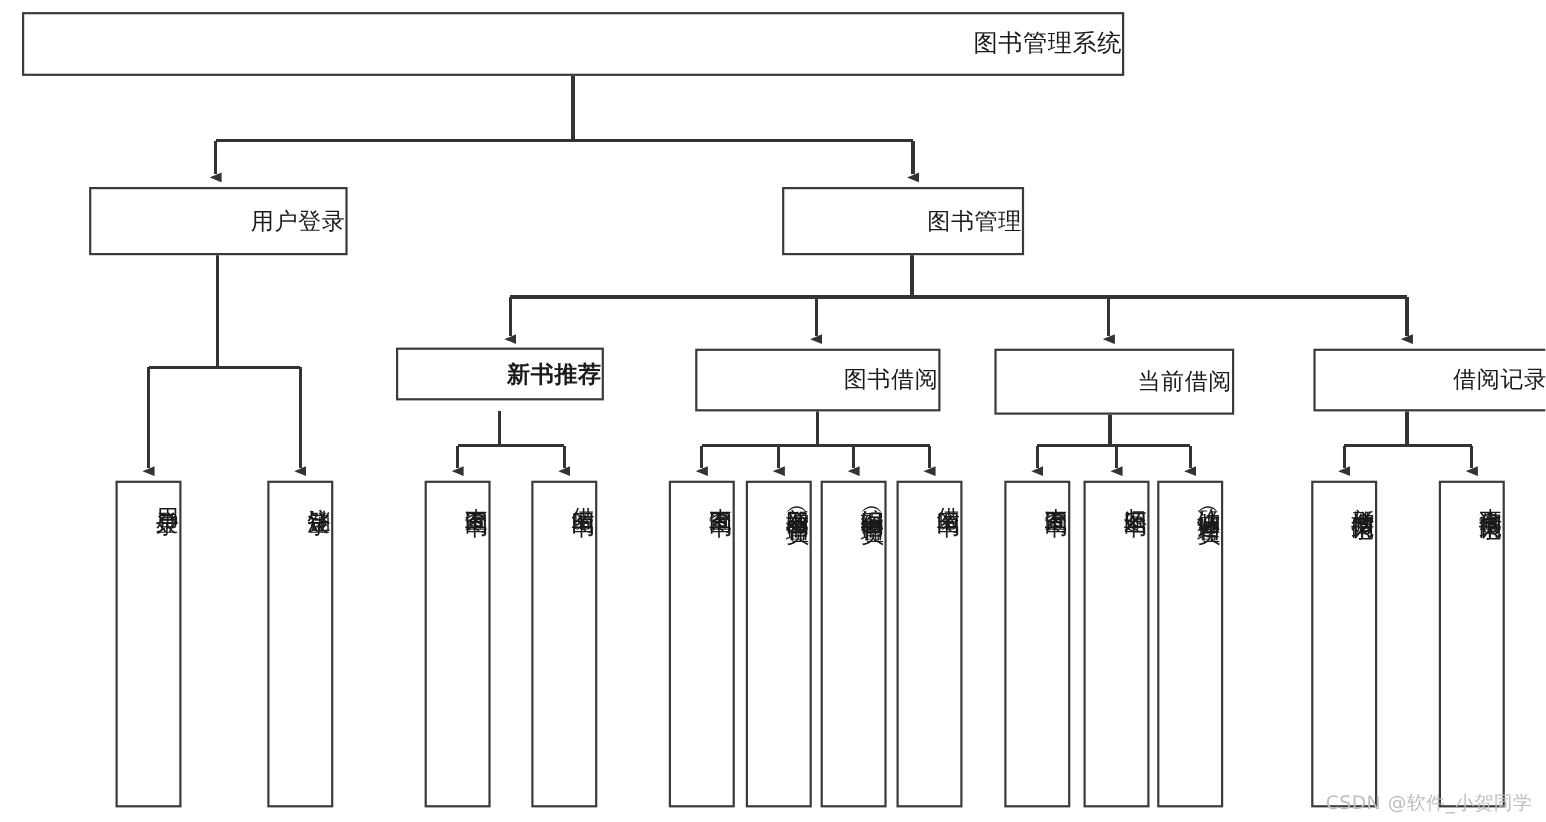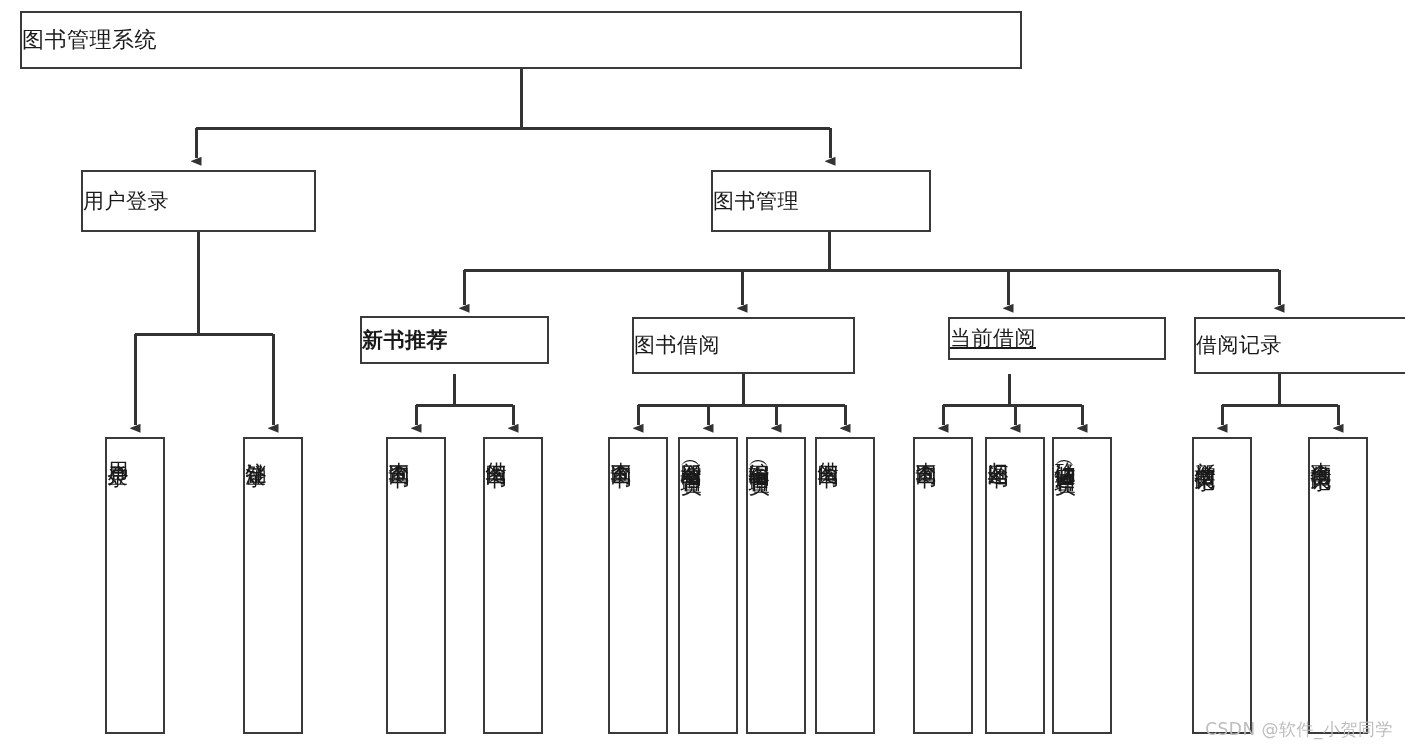--- a/index.html
+++ b/index.html
@@ -24,21 +24,21 @@
     height: 747px;
     pointer-events: none;
   }
   .node {
     position: absolute;
     box-sizing: border-box;
     background: #ffffff;
     border: 2px solid #3a3a3a;
     display: flex;
     align-items: center;
-    justify-content: flex-start;
+    justify-content: flex-end;
     color: #1a1a1a;
     line-height: 1.18;
   }
   .node.h {
     
     font-size: 21px;
     letter-spacing: 0.5px;
   }
   .node.root {
     font-size: 22px;
@@ -133,21 +133,21 @@
   <div class="node h" style="left: 711px; top: 170px; width: 220px; height: 62px;">
     <span>图书管理</span>
   </div>
 
   <div class="node h" style="left: 360px; top: 316px; width: 189px; height: 48px; font-weight: bold;">
     <span>新书推荐</span>
   </div>
   <div class="node h" style="left: 632px; top: 317px; width: 223px; height: 57px;">
     <span>图书借阅</span>
   </div>
-  <div class="node h" style="left: 948px; top: 317px; width: 218px; height: 43px; text-decoration: underline;">
+  <div class="node h" style="left: 904px; top: 317px; width: 218px; height: 60px;">
     <span>当前借阅</span>
   </div>
   <div class="node h" style="left: 1172px; top: 317px; width: 215px; height: 57px; margin-left: 22px;">
     <span>借阅记录</span>
   </div>
 
   <div class="node v" style="left: 105px; top: 437px; width: 60px; height: 297px;">
     <span class="vtext">用户登录</span>
   </div>
   <div class="node v" style="left: 243px; top: 437px; width: 60px; height: 297px;">

